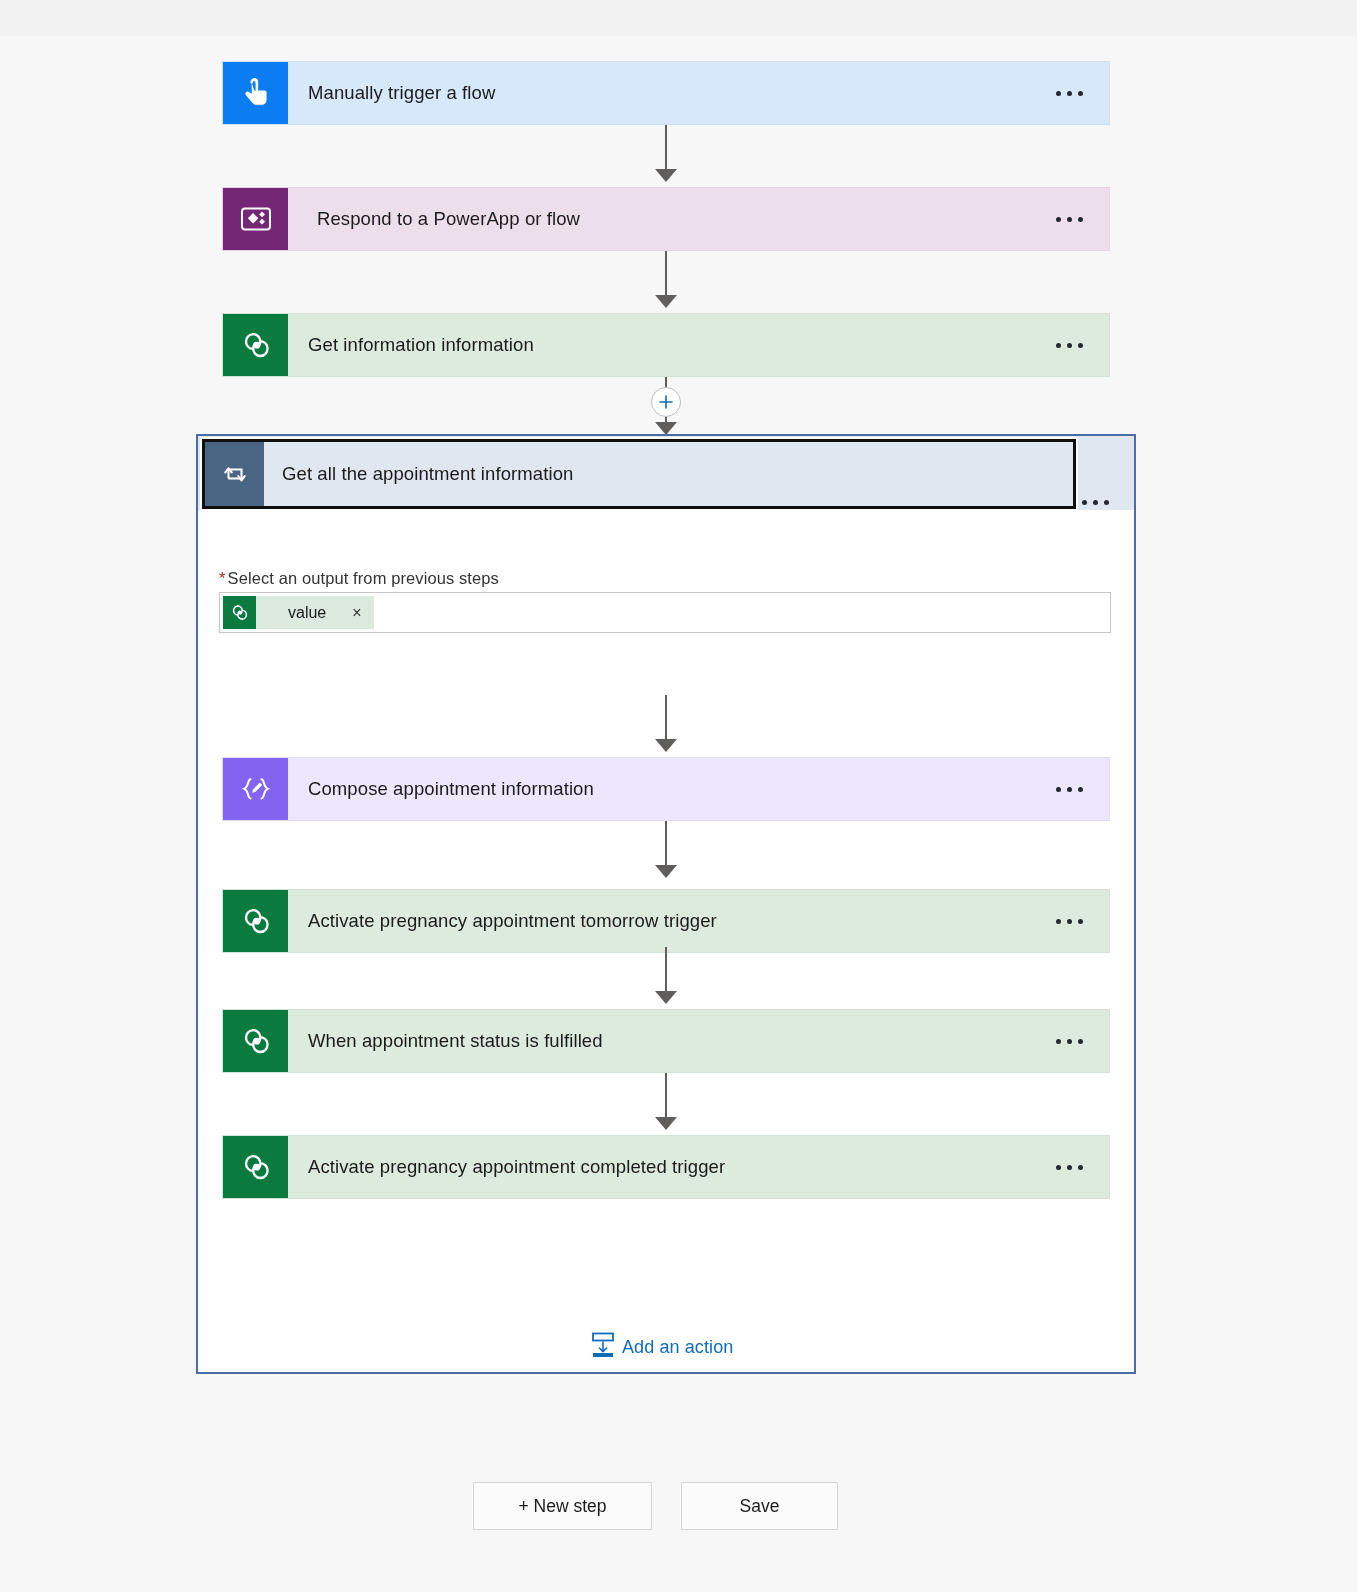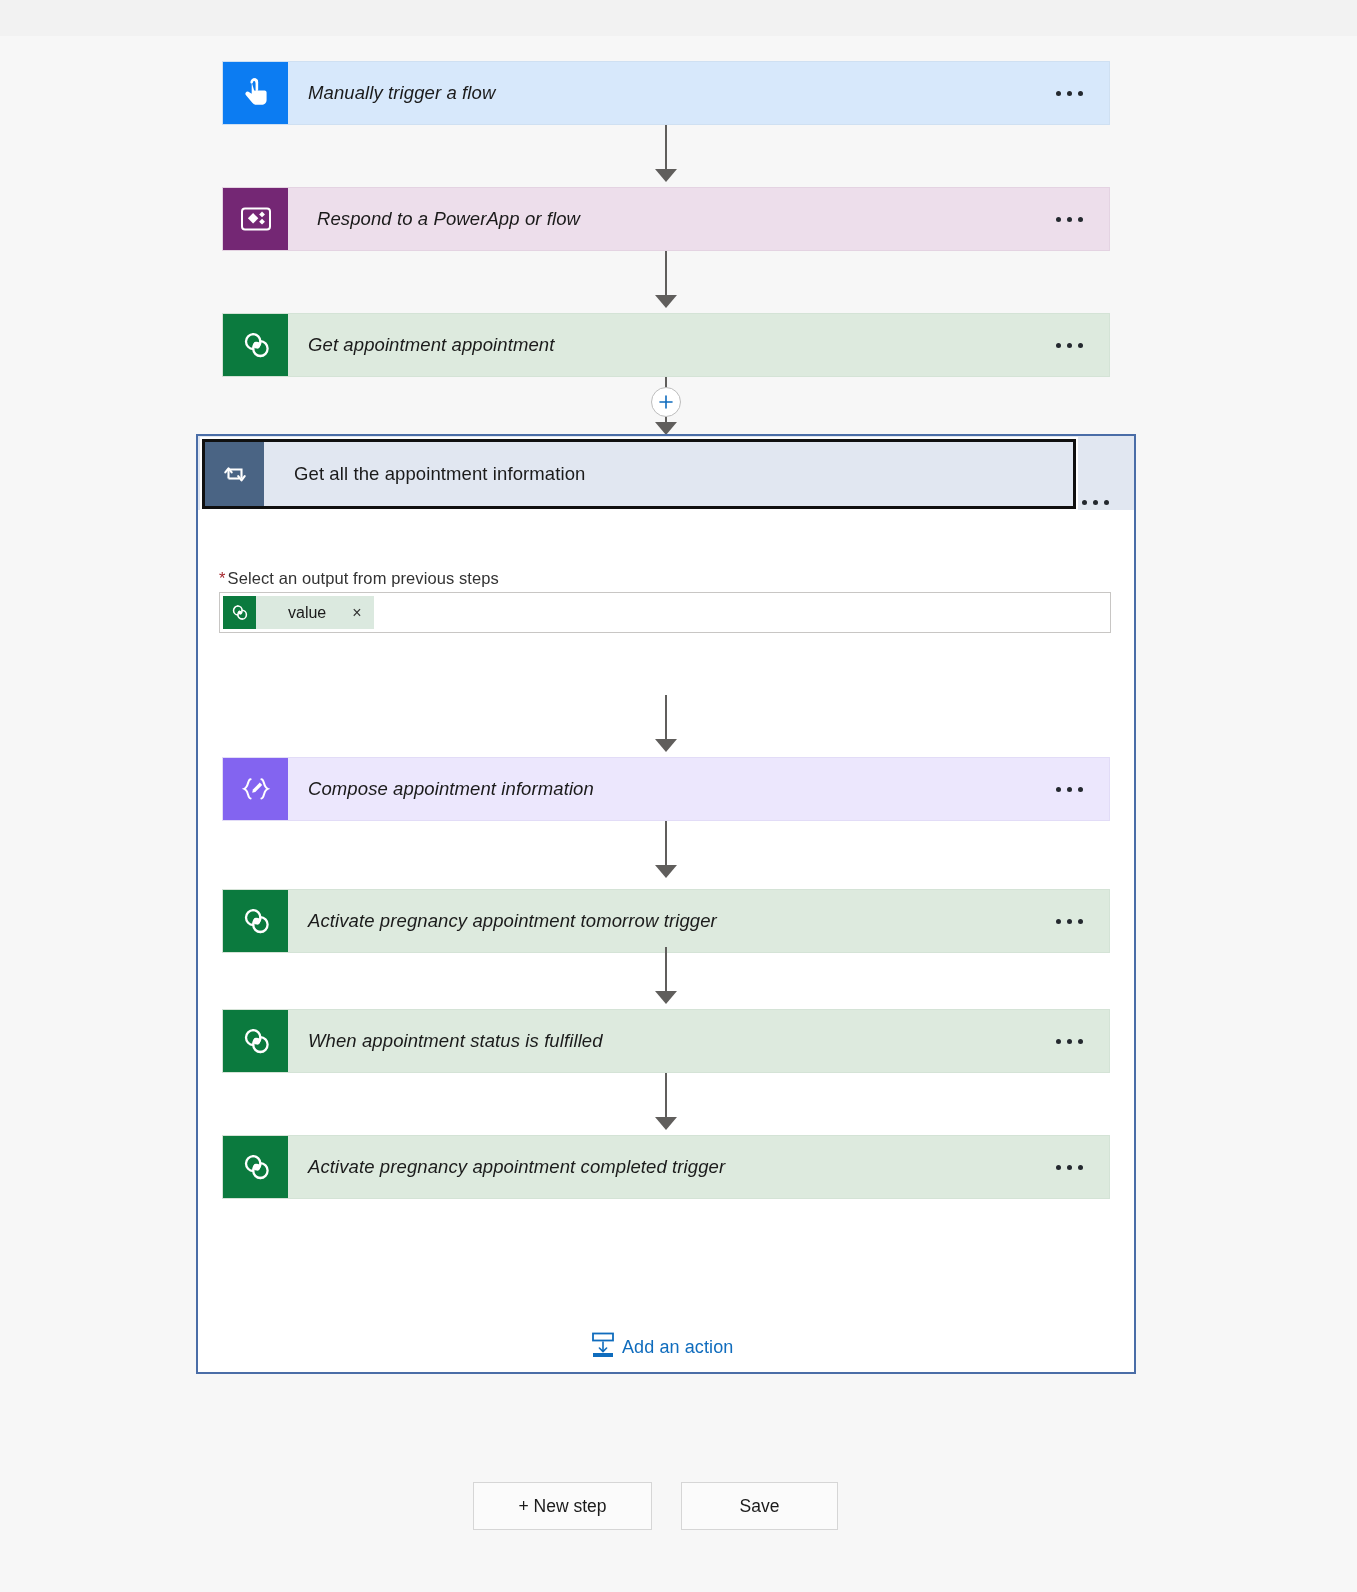--- a/index.html
+++ b/index.html
@@ -29,21 +29,20 @@
     background: #f7f7f7;
   }
 
   
   .card {
     position: absolute;
     display: flex;
     align-items: stretch;
     height: 64px;
     box-sizing: border-box;
-    font-style: italic;
   }
   .card-icon {
     width: 65px;
     flex: 0 0 65px;
     display: flex;
     align-items: center;
     justify-content: center;
   }
   .card-body {
     flex: 1 1 auto;
@@ -151,21 +150,21 @@
     width: 59px;
     flex: 0 0 59px;
     display: flex;
     align-items: center;
     justify-content: center;
   }
   .loop-title-box {
     flex: 1 1 auto;
     display: flex;
     align-items: center;
-    padding-left: 30px;
+    padding-left: 18px;
   }
   .loop-header-ellipsis {
     position: absolute;
     left: 1078px;
     top: 458px;
   }
 
   
   .field-label {
     position: absolute;
@@ -300,21 +299,21 @@
     <div class="card-icon ic-green">
       <svg width="32" height="32" viewBox="0 0 32 32" fill="none">
         <path d="M13.2 5.2c4 0 7.2 3.3 7.2 7.4 0 2.3-1 4.3-2.6 5.6" stroke="#fff" stroke-width="2.3" fill="none" stroke-linecap="round"></path>
         <path d="M20.4 27c-4 0-7.2-3.3-7.2-7.4 0-2.3 1-4.3 2.6-5.6" stroke="#fff" stroke-width="2.3" fill="none" stroke-linecap="round"></path>
         <path d="M13.2 5.2C9.3 5.2 6 8.5 6 12.6c0 4 3.2 7.4 7.2 7.4" stroke="#fff" stroke-width="2.3" fill="none" stroke-linecap="round"></path>
         <path d="M20.4 27c3.9 0 7.2-3.3 7.2-7.4 0-4-3.2-7.4-7.2-7.4" stroke="#fff" stroke-width="2.3" fill="none" stroke-linecap="round"></path>
         <circle cx="16.7" cy="16.2" r="3.4" fill="#fff"></circle>
       </svg>
     </div>
     <div class="card-body">
-      <span class="card-title">Get appointment appointment</span>
+      <span class="card-title">Get information information</span>
       <span class="ellipsis">
           <i></i>
           <i></i>
           <i></i>
         </span>
     </div>
   </div>
 
   <div class="conn" style="left:665px; top:341px; height:20px;"></div>
   <div class="plus-btn" style="left:651px; top:351px;">

